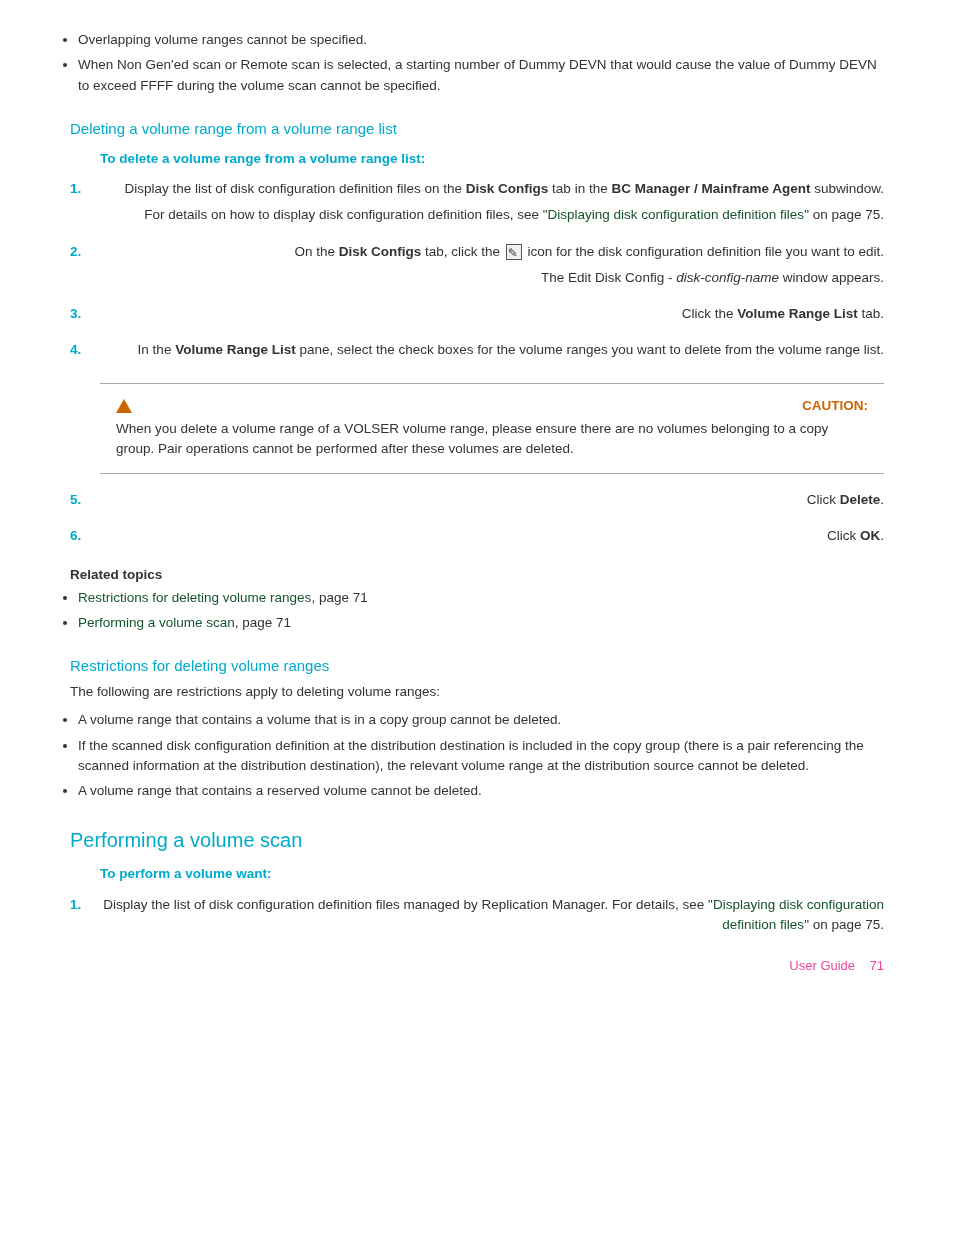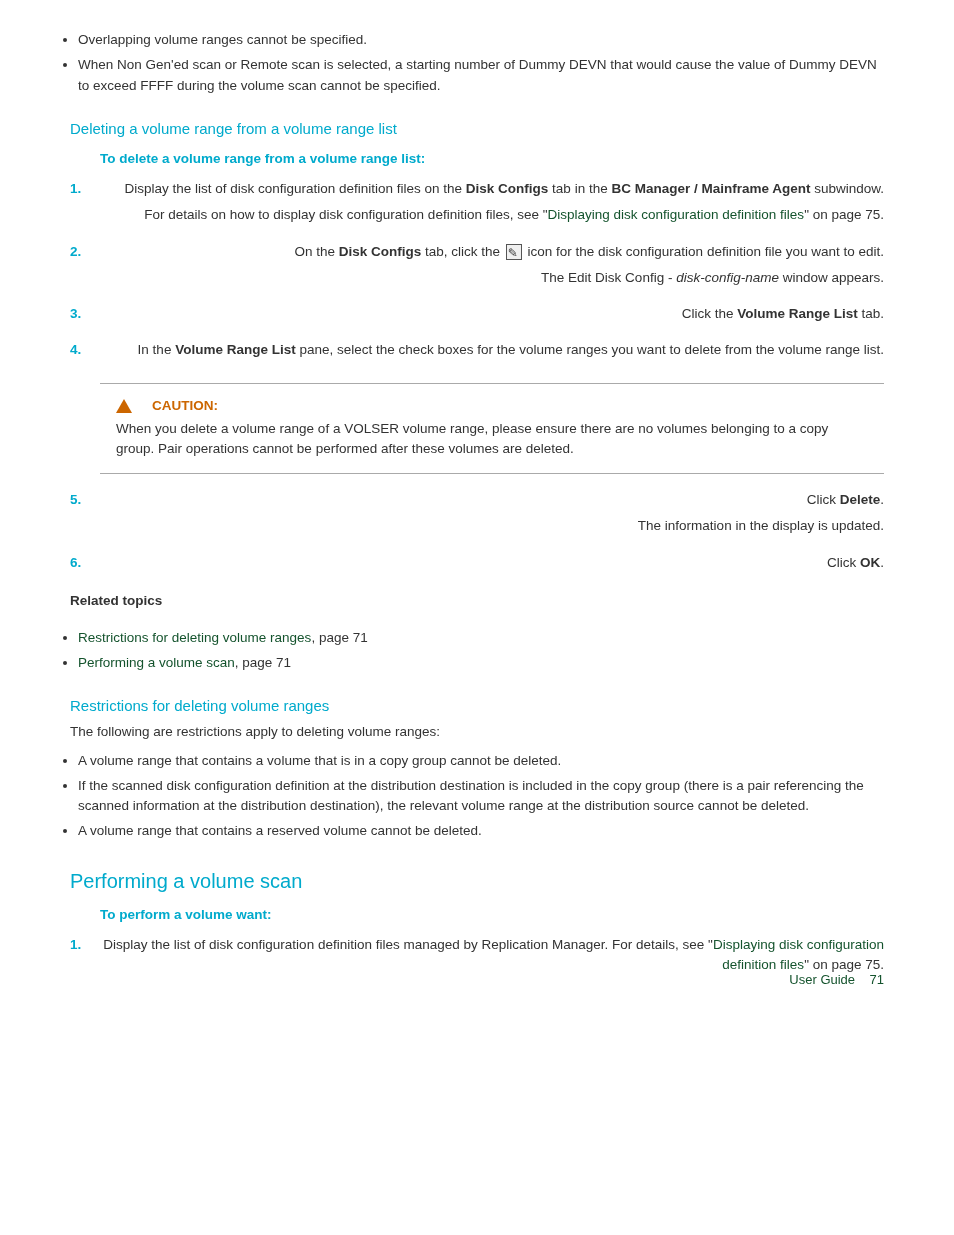--- a/index.html
+++ b/index.html
@@ -105,21 +105,22 @@
       padding: 14px 16px;
       margin: 16px 0 16px 30px;
     }
 
     .caution-title {
       color: #cc6600;
       font-weight: bold;
       margin-bottom: 6px;
       display: flex;
       align-items: center;
-      gap: 20px;
+      gap: 6px;
+      justify-content: space-between;
     }
 
     .caution-triangle {
       display: inline-block;
       width: 0;
       height: 0;
       border-left: 8px solid transparent;
       border-right: 8px solid transparent;
       border-bottom: 14px solid #cc6600;
       position: relative;
@@ -129,28 +130,28 @@
     .caution-text {
       line-height: 1.5;
     }
 
     .related-topics {
       margin-top: 14px;
     }
 
     .related-topics-title {
       font-weight: bold;
-      margin-bottom: 20px;
+      margin-bottom: 6px;
     }
 
     .page-footer {
       position: absolute;
-      bottom: 44px;
+      bottom: 18px;
       right: 70px;
-      color: #14532d;
+      color: #ec4899;
       font-size: 13px;
     }
 
     .icon-edit {
       display: inline-block;
       width: 16px;
       height: 16px;
       border: 1px solid #555;
       position: relative;
       vertical-align: middle;
@@ -222,21 +223,20 @@
       <span class="caution-triangle"></span>
       <span>CAUTION:</span>
     </div>
     <div class="caution-text">When you delete a volume range of a VOLSER volume range, please ensure there are no volumes belonging to a copy group. Pair operations cannot be performed after these volumes are deleted.</div>
   </div>
 
   <div class="step-item">
     <div class="step-number">5.</div>
     <div class="step-content">
       <p>Click <span class="bold">Delete</span>.</p>
-      <p class="indent-block">The information in the display is updated.</p>
     </div>
   </div>
 
   <div class="step-item">
     <div class="step-number">6.</div>
     <div class="step-content">
       <p>Click <span class="bold">OK</span>.</p>
     </div>
   </div>
 

